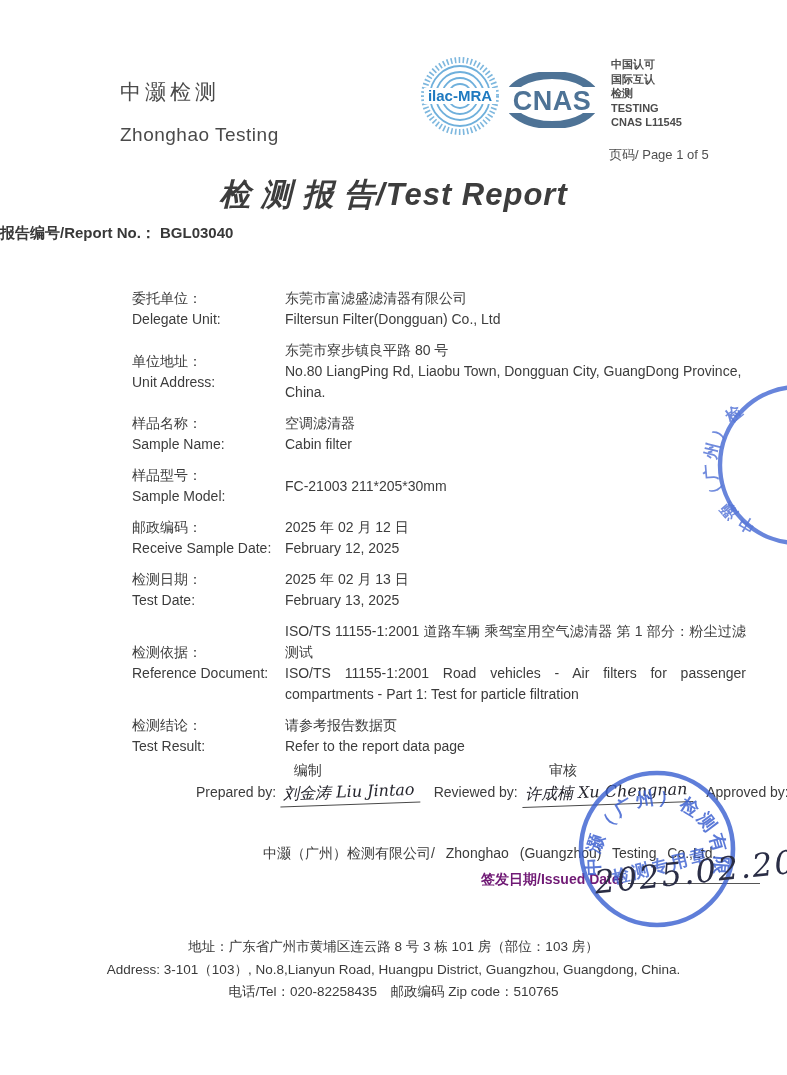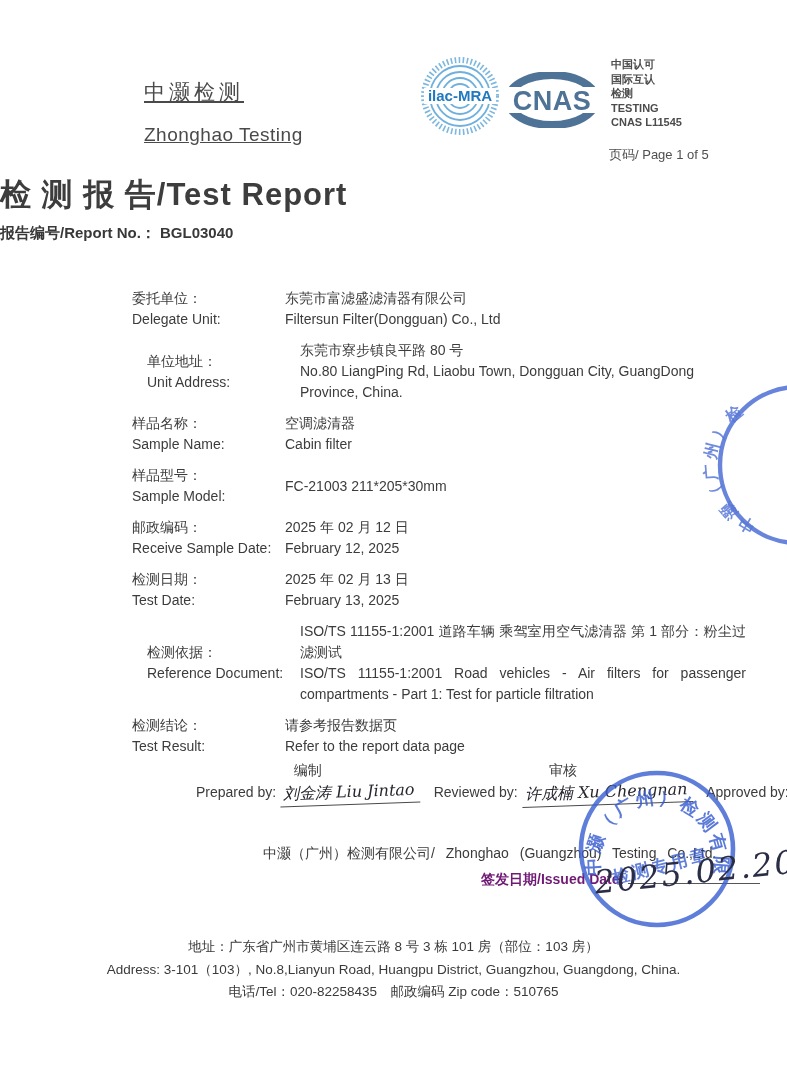--- a/index.html
+++ b/index.html
@@ -1,40 +1,40 @@
 <!DOCTYPE html>
 <html><head>
 <meta charset="utf-8">
 <style>
   html,body{margin:0;padding:0;background:#e8e8e8;}
   .page{position:relative;width:787px;height:1075px;background:#ffffff;overflow:hidden;
         font-family:"Liberation Sans","DejaVu Sans",sans-serif;color:#3c3c3c;margin:0 auto;}
 
   
-  .brand{position:absolute;left:144px;top:78px;color:#4a4a4a;text-decoration:underline;}
+  .brand{position:absolute;left:120px;top:78px;color:#4a4a4a;}
   .brand-cn{font-size:21px;letter-spacing:4px;}
   .brand-en{font-size:19px;margin-top:18px;letter-spacing:0.5px;}
   .ilac-logo{position:absolute;left:420px;top:55px;}
   .cnas-logo{position:absolute;left:505px;top:72px;}
   .accred{position:absolute;left:611px;top:57px;font-size:11px;font-weight:bold;
           color:#4c4c4c;line-height:14.5px;}
   .pagenum{position:absolute;left:609px;top:146px;font-size:13px;color:#4f4f4f;}
 
   
-  .title{position:absolute;left:0;top:174px;width:100%;
-         font-size:31px;font-weight:600;color:#3d3d3d;letter-spacing:1px;}
+  .title{position:absolute;left:0;top:174px;width:100%;text-align:center;
+         font-size:31px;font-weight:600;color:#3d3d3d;letter-spacing:1px;font-style:italic;}
   .report-no{position:absolute;left:0;top:224px;width:100%;text-align:left;
          font-size:15px;font-weight:bold;color:#383838;}
 
   
   .rows{position:absolute;left:132px;top:288px;width:614px;}
   .row{display:flex;margin-bottom:10px;font-size:14px;line-height:21px;}
   .row .lab{flex:0 0 153px;}
   .row .val{flex:1;}
-  .row.center-label .lab{display:flex;flex-direction:column;justify-content:center;margin-left:15px;}
+  .row.center-label .lab{display:flex;flex-direction:column;justify-content:center;}
   .row.center-val .val{display:flex;align-items:center;}
   .val .justify{text-align:justify;}
 
   
   .sig-row{position:absolute;left:196px;top:762px;width:585px;display:flex;}
   .sig-block{white-space:nowrap;}
   .sig-cn{font-size:14px;text-align:center;margin-bottom:2px;color:#3c3c3c;}
   .sig-line{font-size:14px;color:#3c3c3c;}
   .sig-script{display:inline-block;font-family:"DejaVu Serif",serif;font-style:italic;
       font-size:16px;color:#26262e;border-bottom:1.4px solid #4a4a4a;

